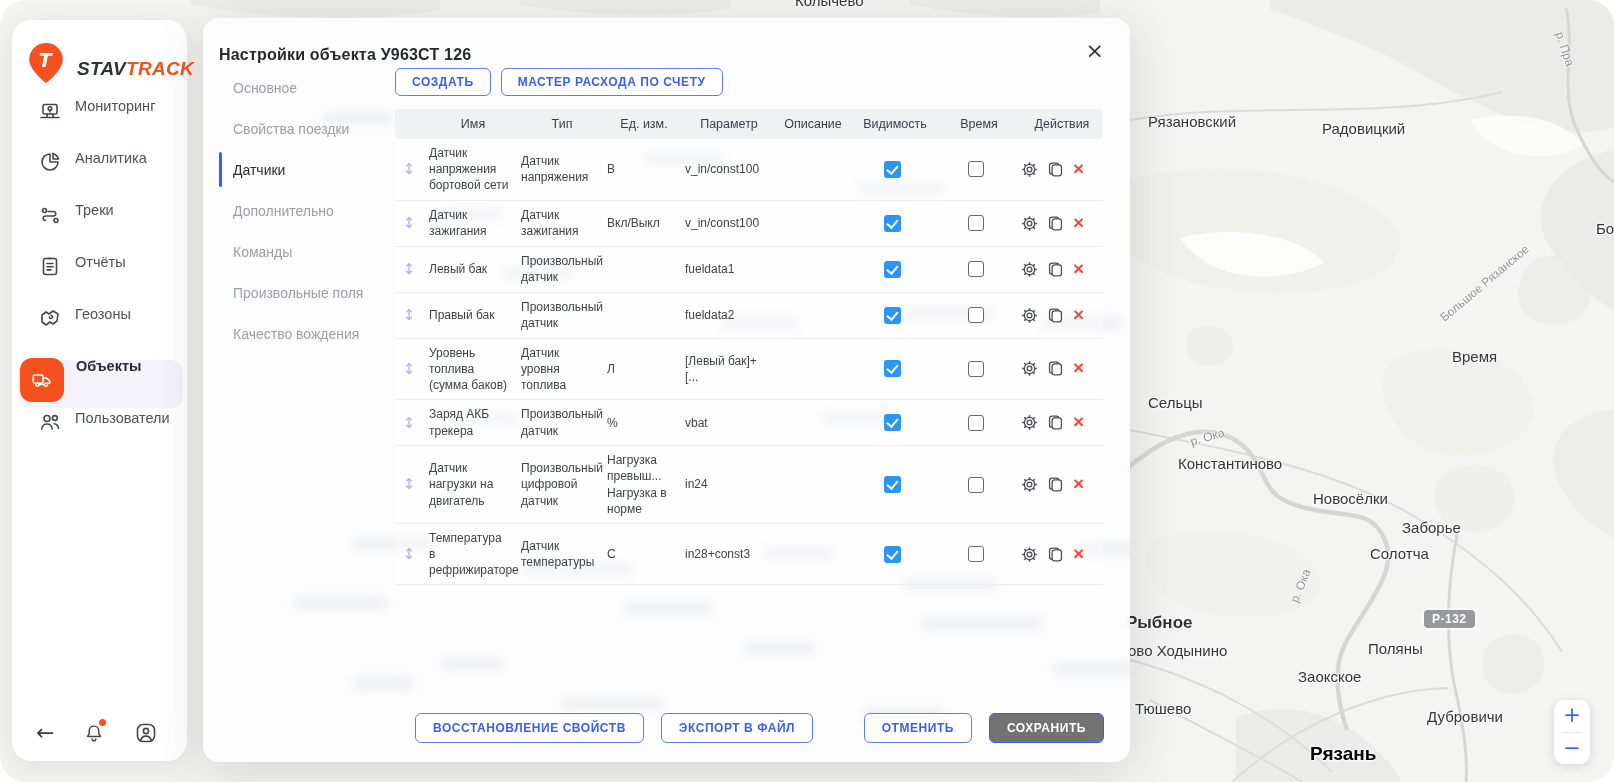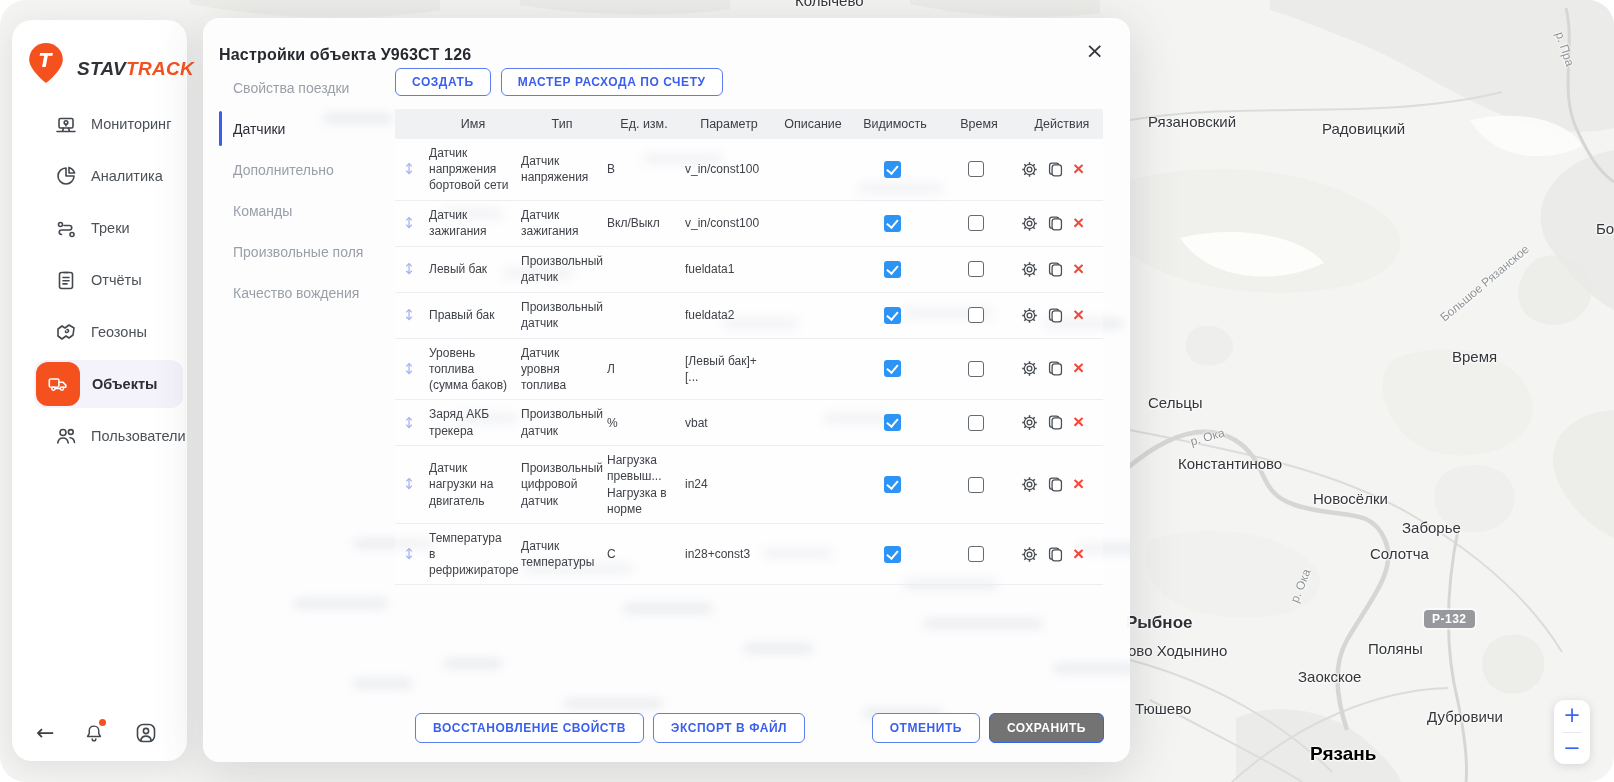--- a/index.html
+++ b/index.html
@@ -23,21 +23,21 @@
   .zoom-div{width:20px;height:1px;background:#e8e9ee;}
 
   
   .sidebar{position:absolute;left:12px;top:20px;width:175px;height:741px;background:#fff;border-radius:20px;
     box-shadow:0 6px 30px rgba(70,75,90,.12);}
   .logo{position:absolute;left:16px;top:22px;display:flex;align-items:center;}
   .logo-text{font-size:19px;font-weight:800;font-style:italic;letter-spacing:.3px;margin-left:13px;margin-top:12px;}
   .logo-text .t1{color:#2f3338;}
   .logo-text .t2{color:#f4511e;}
   .nav{position:absolute;left:0;top:78px;width:100%;}
-  .nav-item{position:relative;height:52px;display:flex;align-items:center;padding-left:26px;cursor:pointer;margin-left:16px;}
+  .nav-item{position:relative;height:52px;display:flex;padding-left:26px;cursor:pointer;}
   .nav-item .nico{width:24px;height:24px;flex:0 0 24px;display:flex;align-items:center;justify-content:center;}
   .nav-item .nlabel{margin-left:13px;font-size:14.5px;color:#4c5158;font-weight:500;}
   .nav-item.active{padding-left:0;}
   .nav-item.active .pill{position:absolute;left:6px;right:4px;top:2px;bottom:2px;background:#f4f2fa;border-radius:12px;}
   .nav-item.active .obox{position:relative;margin-left:8px;width:44px;height:44px;border-radius:12px;background:#f4511e;
     display:flex;align-items:center;justify-content:center;}
   .nav-item.active .nlabel{position:relative;color:#2b2e33;font-weight:600;margin-left:12px;}
   .side-bottom{position:absolute;left:24px;bottom:16px;width:130px;display:flex;align-items:center;gap:29px;}
   .back-arrow{font-family:"DejaVu Sans",sans-serif;font-size:22px;color:#3c4043;cursor:pointer;line-height:1;}
   .bell-wrap{position:relative;cursor:pointer;height:24px;}
@@ -77,21 +77,21 @@
   .cbcell{display:flex;justify-content:center;}
   .cb{width:17px;height:17px;border-radius:3px;display:inline-block;position:relative;cursor:pointer;}
   .cb.on{background:#2b94f4;}
   .cb.on::after{content:"";position:absolute;left:5.5px;top:2px;width:4.5px;height:9px;border:solid #fff;
     border-width:0 2px 2px 0;transform:rotate(40deg);}
   .cb.off{width:16px;height:16px;border:1.6px solid #646a72;background:#fff;}
   .acts{display:flex;align-items:center;gap:9px;padding-left:10px;}
   .acts .x{color:#f4483a;font-size:19px;font-weight:600;line-height:1;cursor:pointer;margin-top:-2px;}
   .acts svg{cursor:pointer;display:block;}
   .modal-footer{position:absolute;left:212px;right:26px;bottom:19px;display:flex;justify-content:space-between;}
-  .fgroup{display:flex;gap:9px;}
+  .fgroup{display:flex;gap:17px;}
 </style>
 </head>
 <body>
 
 <div class="screen">
 
   <svg class="map-svg" width="1614" height="782" viewBox="0 0 1614 782">
     <g fill="#e9eae7">
       <path d="M1270,0 H1614 V128 C1520,150 1430,70 1356,42 C1320,28 1292,16 1270,10 Z" opacity="0.85"></path>
       <path d="M1614,150 C1554,160 1522,210 1552,250 C1572,278 1594,300 1614,310 Z" opacity="0.8"></path>
@@ -288,20 +288,21 @@
         <i class="blur-blob" style="left: 850px; top: 645px; width: 85px;"></i>
         <i class="blur-blob" style="left: 360px; top: 680px; width: 100px;"></i>
         <i class="blur-blob" style="left: 660px; top: 690px; width: 80px;"></i>
         <i class="blur-blob" style="left: 150px; top: 660px; width: 60px;"></i>
       </div>
 
     <div class="modal-title">Настройки объекта У963СТ 126</div>
     <div class="modal-close">×</div>
 
     <div class="mtabs">
+      <div class="mtab">Основное</div>
       <div class="mtab">Свойства поездки</div>
       <div class="mtab active">Датчики</div>
       <div class="mtab">Дополнительно</div>
       <div class="mtab">Команды</div>
       <div class="mtab">Произвольные поля</div>
       <div class="mtab">Качество вождения</div>
     </div>
 
     <div class="mcontent">
       <div class="btn-row">

